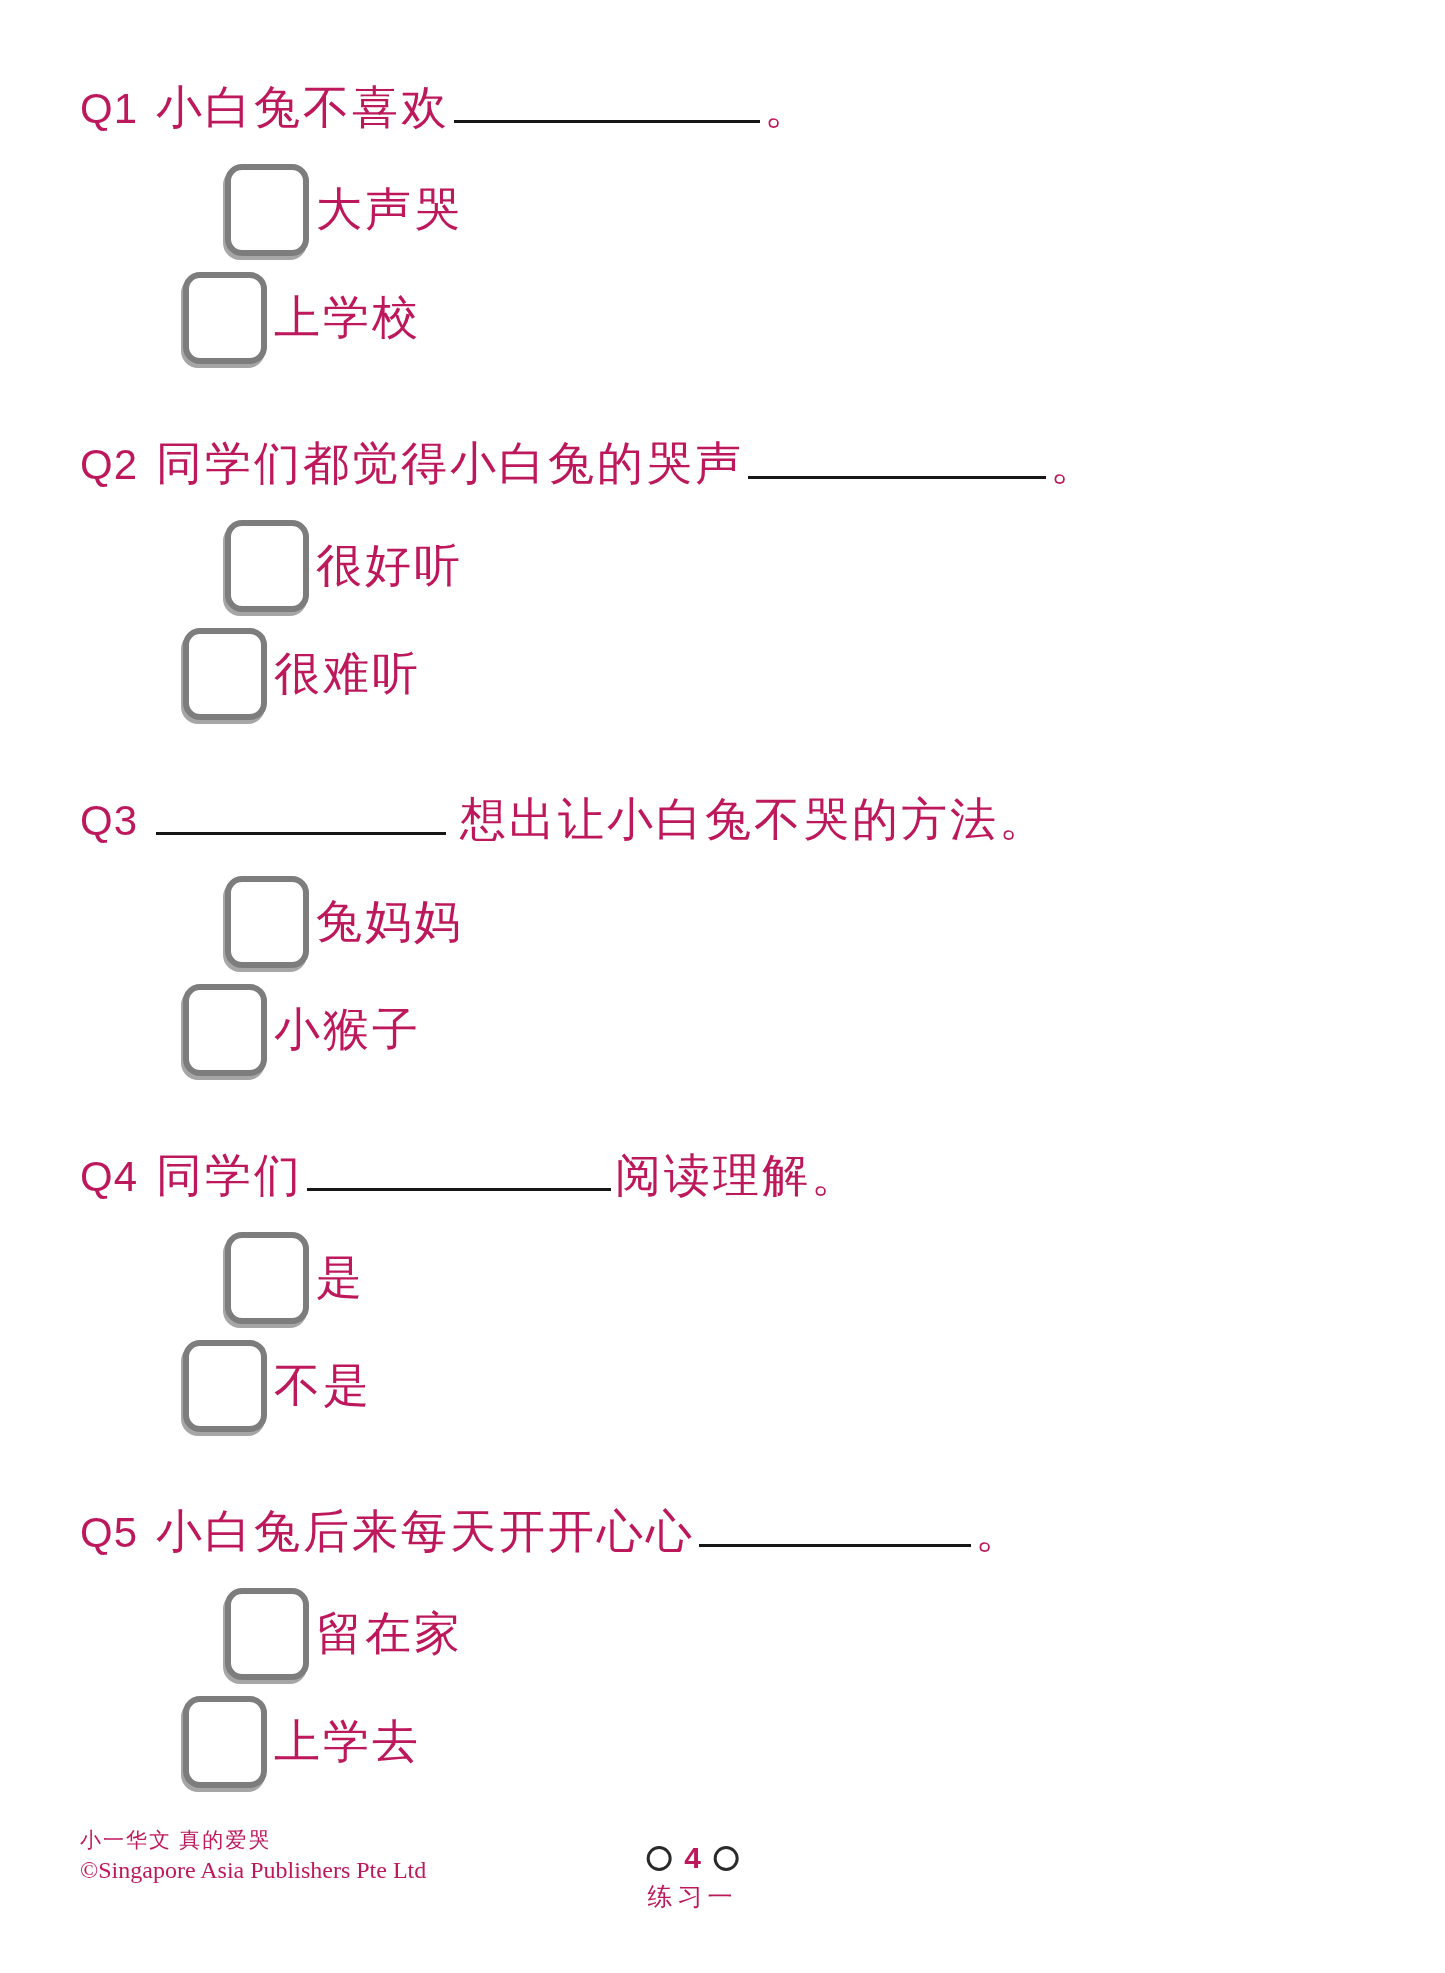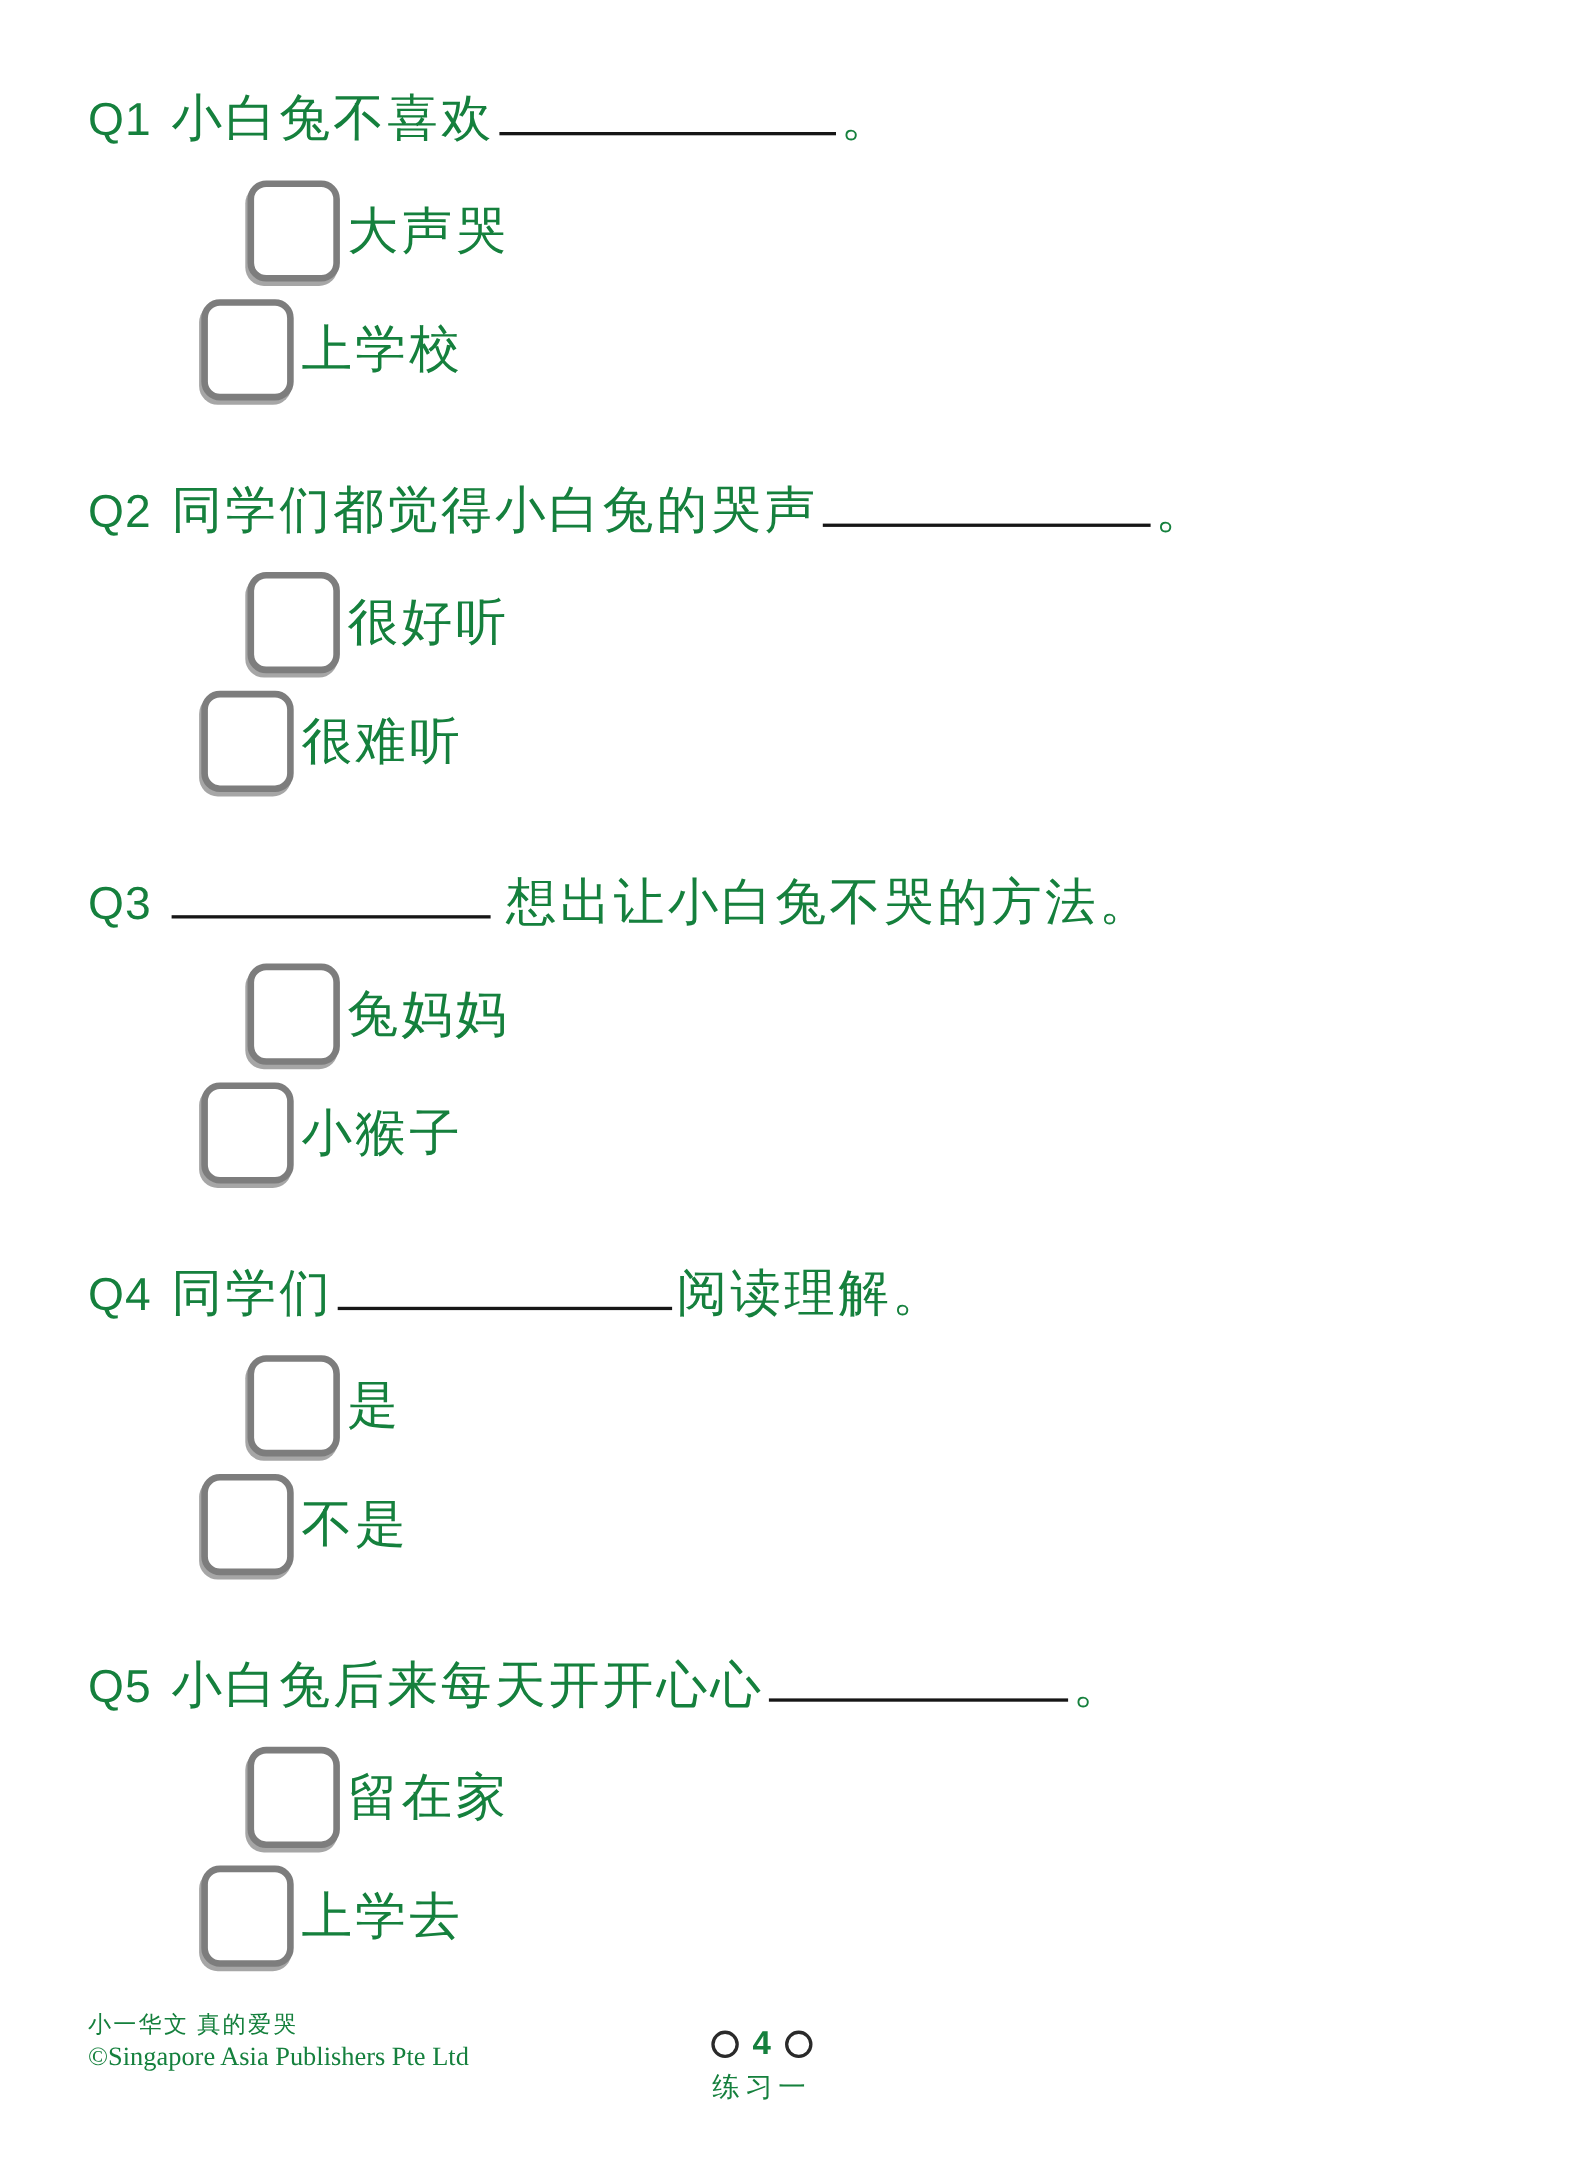--- a/index.html
+++ b/index.html
@@ -2,21 +2,21 @@
 <html><head>
 <meta charset="utf-8">
 <style>
   html, body { margin: 0; padding: 0; background: #ffffff; }
   .page {
     position: relative;
     width: 1445px;
     height: 1973px;
     margin: 0 auto;
     background: #ffffff;
-    color: #15803d;
+    color: #be185d;
     overflow: hidden;
   }
   .content { padding: 78px 0 0 80px; }
 
   .question { margin-bottom: 70px; }
 
   .q-row { display: flex; align-items: baseline; }
   .q-label {
     font-family: "Liberation Sans", sans-serif;
     font-size: 42px;

